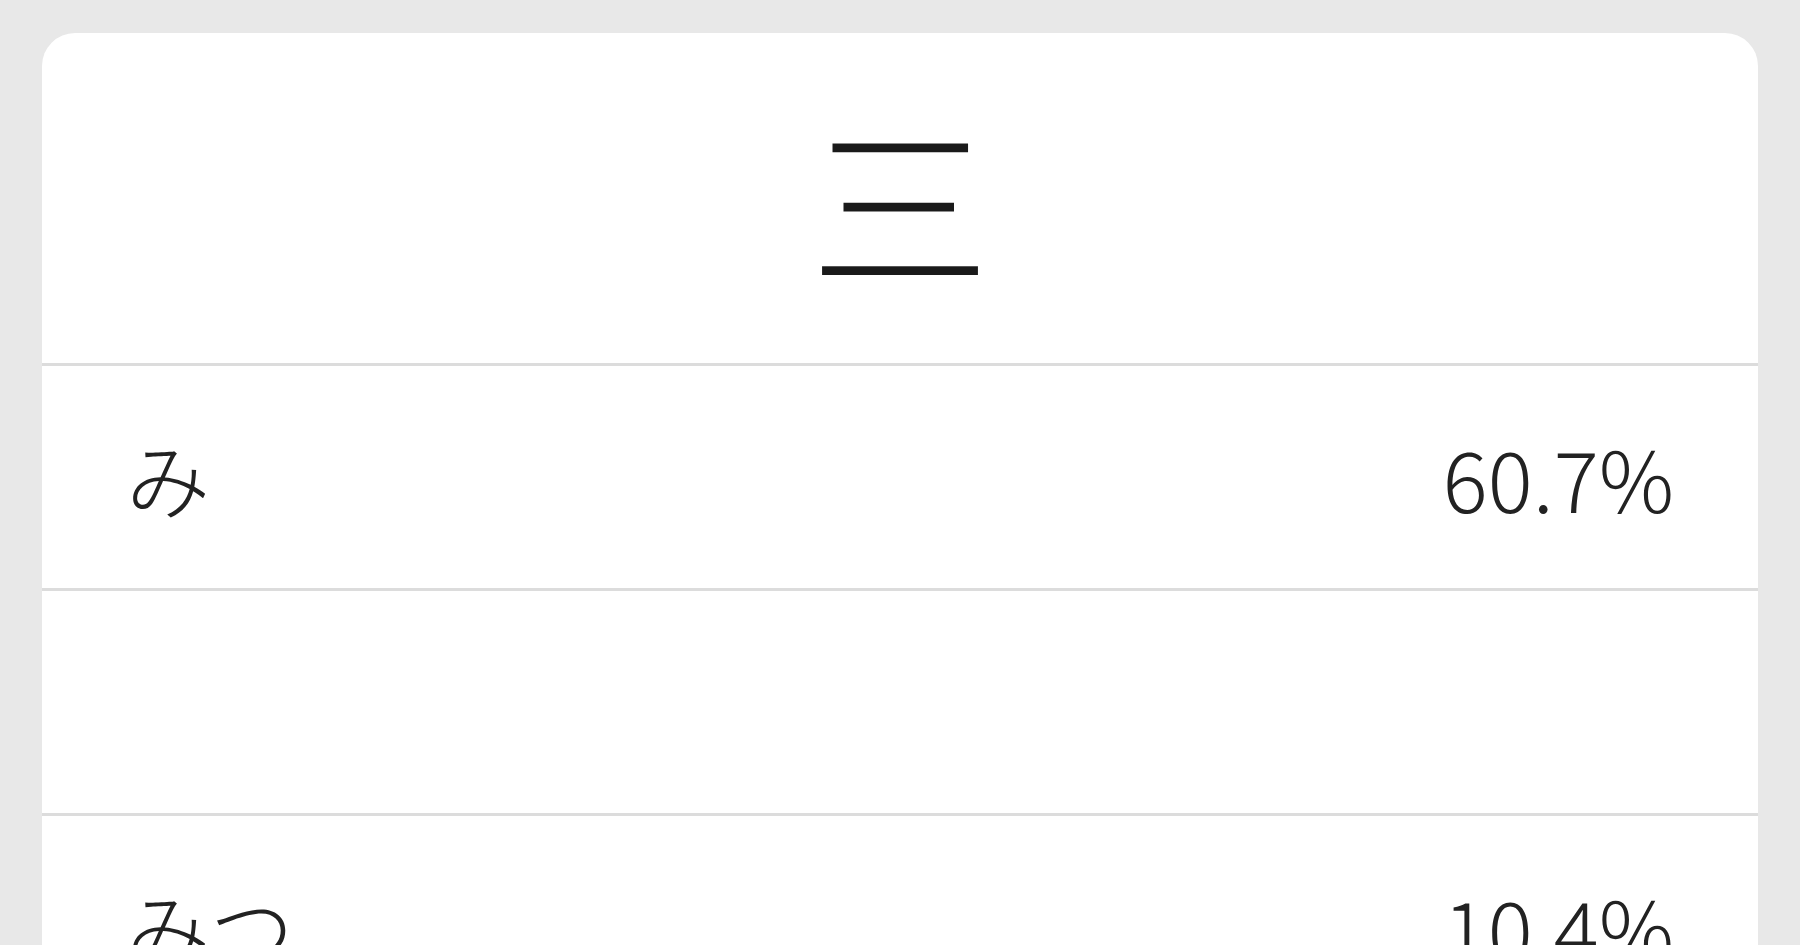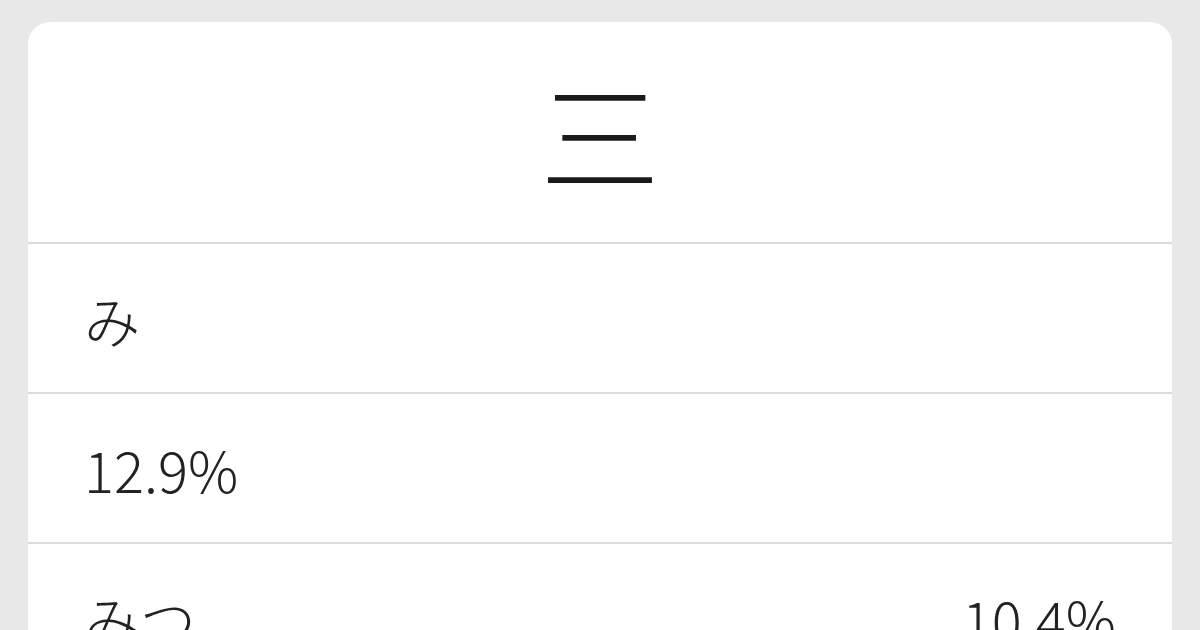--- a/index.html
+++ b/index.html
@@ -54,21 +54,21 @@
   </style>
 </head>
 <body>
 
 <div class="card">
   <div class="header">
     <span class="kanji">三</span>
   </div>
   <div class="row">
     <span class="reading">み</span>
+    <span class="percentage">60.7%</span>
   </div>
   <div class="row">
-    <span class="percentage">12.9%</span>
   </div>
   <div class="row">
     <span class="reading">みつ</span>
     <span class="percentage">10.4%</span>
   </div>
 </div>
 
 </body></html>

